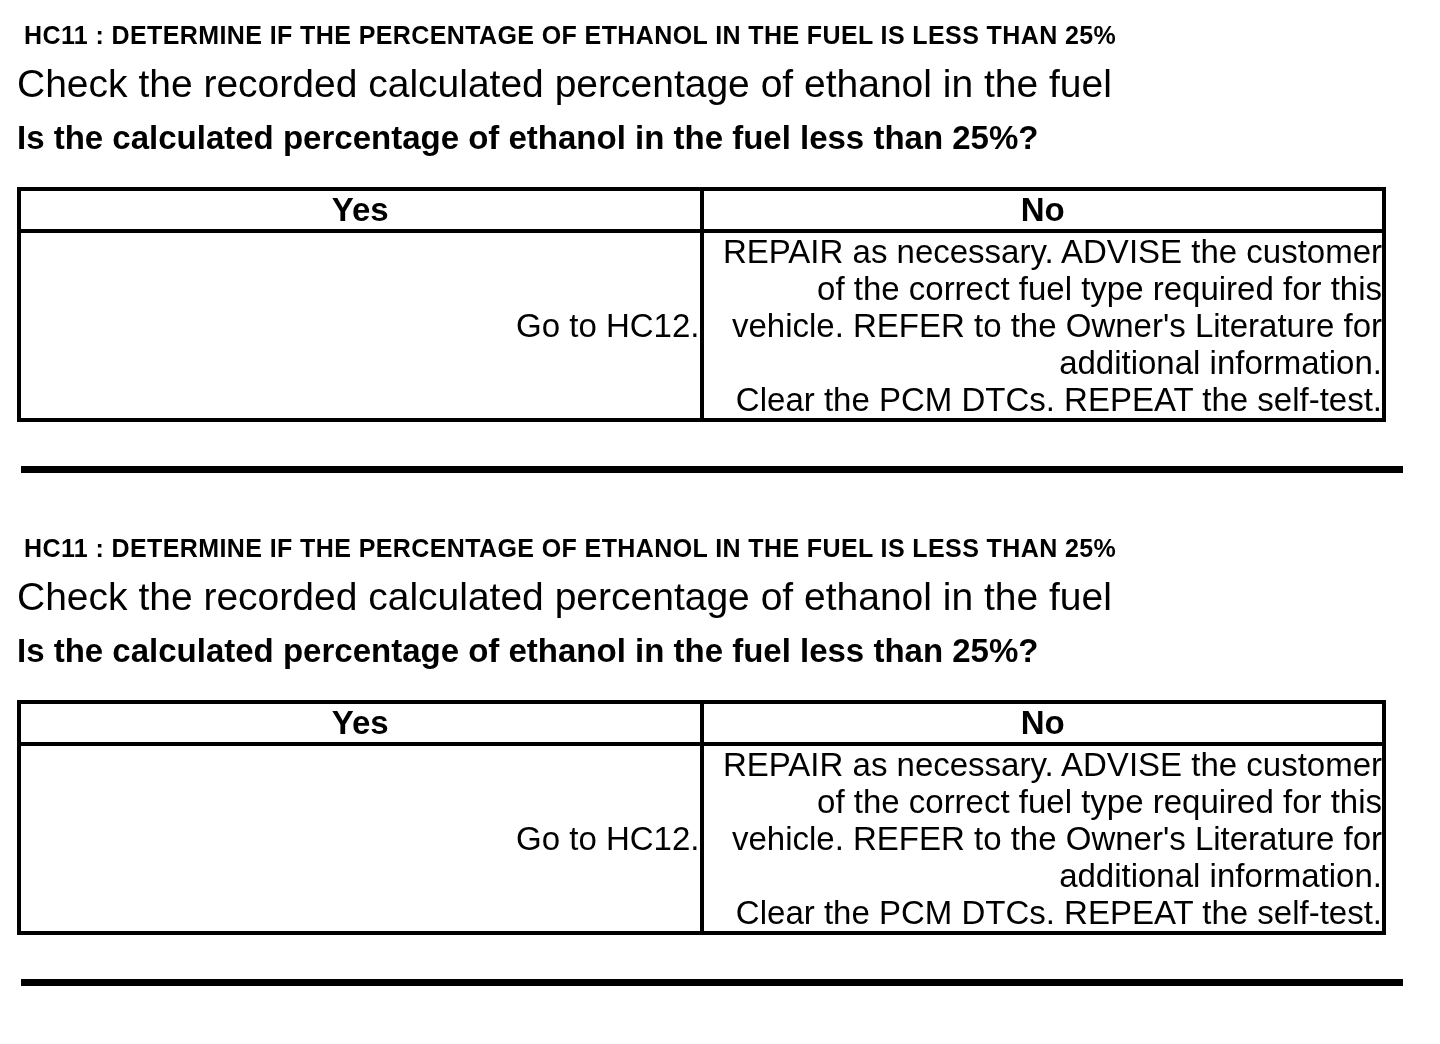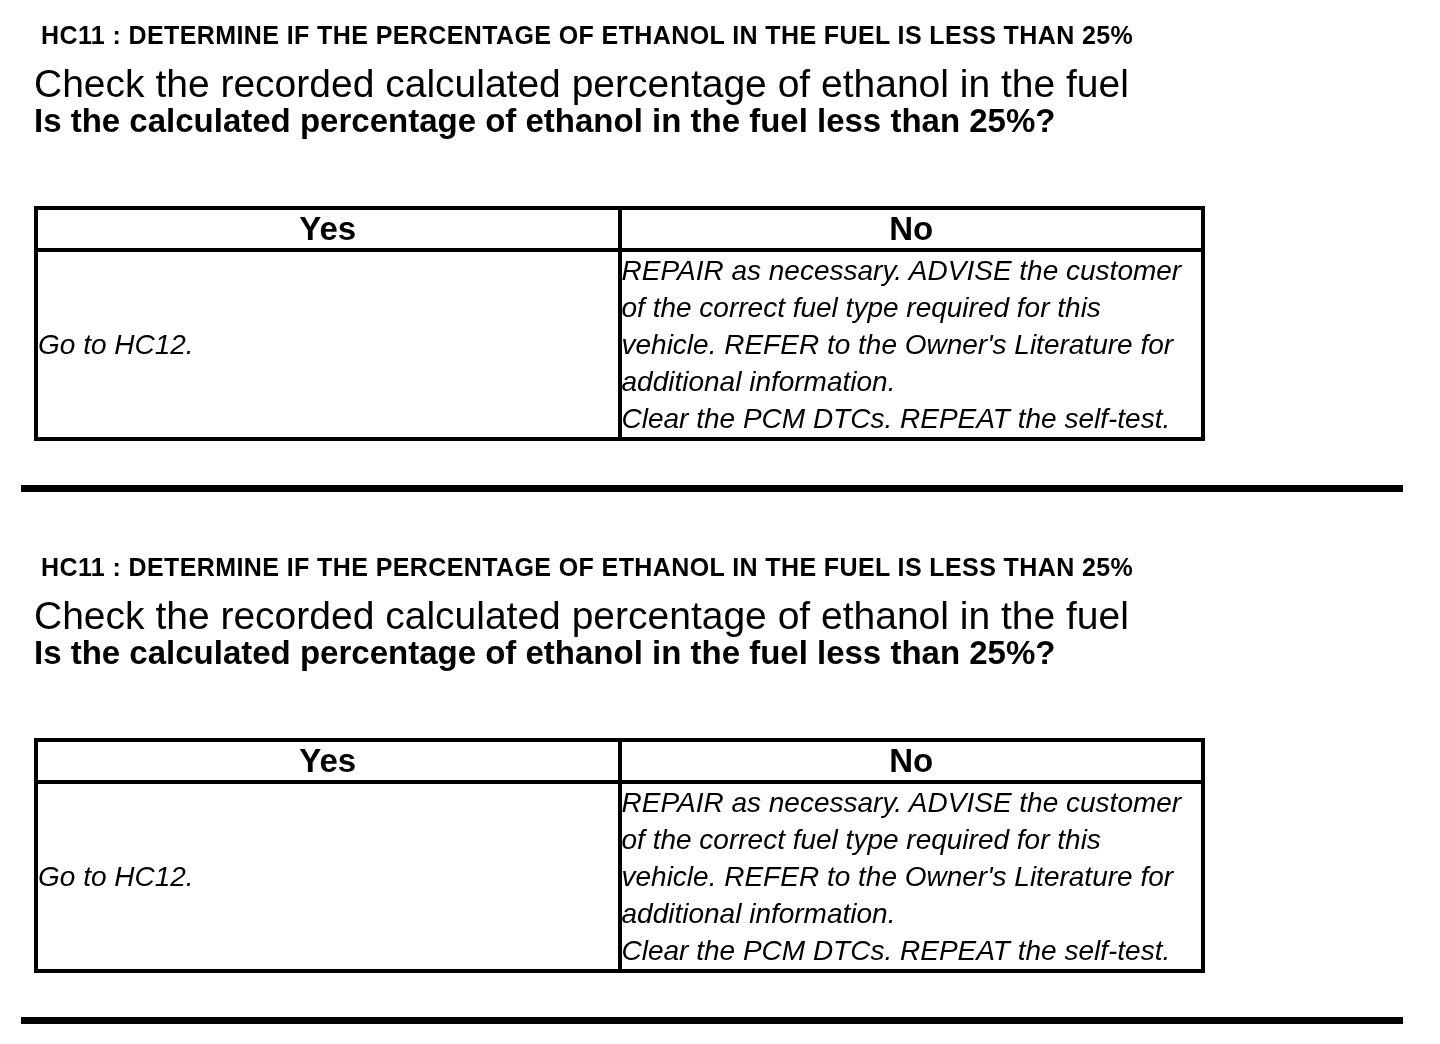--- a/index.html
+++ b/index.html
@@ -4,69 +4,68 @@
 <style>
   * { margin: 0; padding: 0; box-sizing: border-box; }
   html, body {
     width: 1440px; height: 1044px;
     background: #ffffff; color: #000000;
     font-family: "Liberation Sans", sans-serif;
     overflow: hidden;
   }
   .page { width: 1440px; height: 1044px; }
 
-  .pinpoint { padding-left: 34px; }
+  .pinpoint { padding-left: 17px; }
   .pinpoint.first  { padding-top: 22px; }
   .pinpoint.second { padding-top: 62px; }
 
   .step-heading {
     margin-left: 7px;
     font-size: 25px;
     font-weight: bold;
     line-height: 27px;
     letter-spacing: 0.4px;
     white-space: nowrap;
   }
   .instruction {
     margin-top: 17px;
     font-size: 39px;
     line-height: 36px;
     white-space: nowrap;
   }
   .question {
-    margin-top: 1px;
+    margin-top: 18px;
     font-size: 33px;
     font-weight: bold;
     line-height: 36px;
     white-space: nowrap;
   }
 
   table.yes-no {
-    margin-top: 67px;
-    width: 1171px;
+    margin-top: 31px;
+    width: 1369px;
     border-collapse: collapse;
     table-layout: fixed;
   }
   table.yes-no th, table.yes-no td {
     border: 4px solid #000000;
     padding: 0;
   }
   table.yes-no th {
     height: 40px;
     font-size: 33px;
     font-weight: bold;
     text-align: center;
     vertical-align: middle;
   }
   table.yes-no td {
     height: 189px;
     vertical-align: middle;
-    text-align: left;
-    font-size: 28px;
-    font-style: italic;
+    text-align: right;
+    font-size: 33px;
   }
   .no-action-line { line-height: 37px; }
 
   .divider {
     margin: 44px 0 0 21px;
     width: 1382px;
     height: 7px;
     background: #000000;
   }
 </style>

